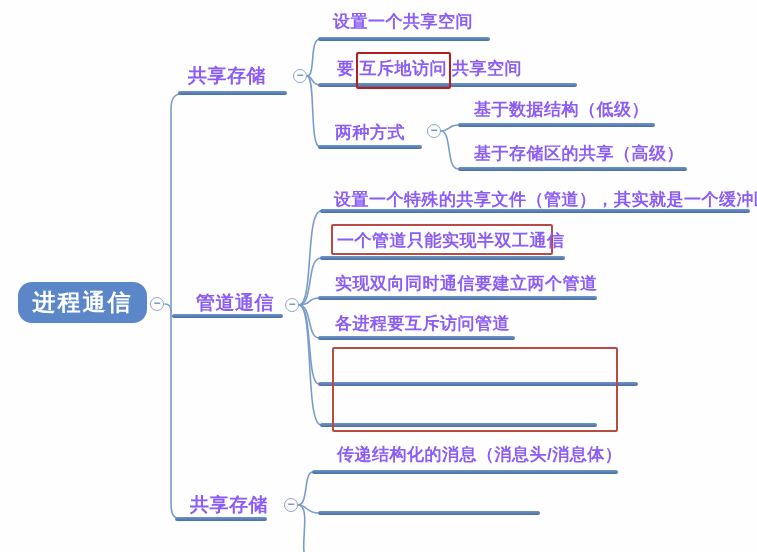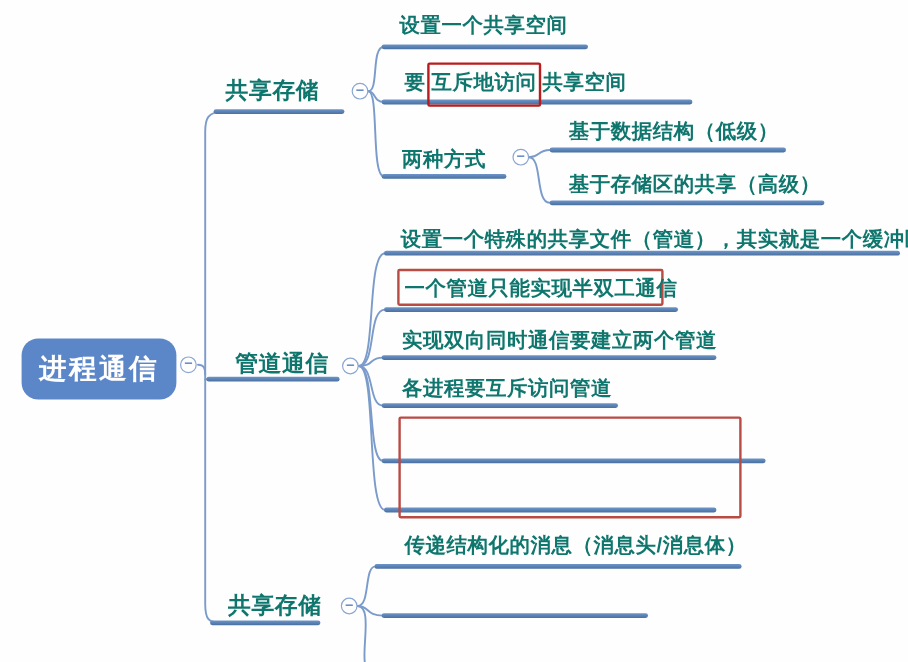--- a/index.html
+++ b/index.html
@@ -8,26 +8,26 @@
     background:#fefefe;
     font-family:"Liberation Sans","DejaVu Sans",sans-serif;
   }
   .canvas{position:absolute;left:0;top:0;width:757px;height:552px;}
   svg.wires{position:absolute;left:0;top:0;}
   .bar{
     position:absolute;height:4px;border-radius:2px;
     background:linear-gradient(#6e95ca,#49709f);
   }
   .topic{
-    position:absolute;white-space:nowrap;color:#0f766e;
+    position:absolute;white-space:nowrap;color:#8b5cf6;
     font-size:17px;font-weight:bold;letter-spacing:0.5px;
   }
   .blabel{font-size:19px;}
   .root{
-    position:absolute;left:18px;top:282px;width:129px;height:51px;
+    position:absolute;left:18px;top:282px;width:129px;height:41px;
     background:#5b87c9;border-radius:14px;color:#ffffff;
     font-size:23px;font-weight:bold;letter-spacing:2px;
     display:flex;align-items:center;justify-content:center;
   }
   .collapse{
     position:absolute;width:14px;height:14px;box-sizing:border-box;
     border:1.5px solid #8aa6d2;border-radius:50%;background:#ffffff;
     color:#6d8fc5;font-size:12px;font-weight:bold;line-height:10px;
     text-align:center;cursor:pointer;
   }

